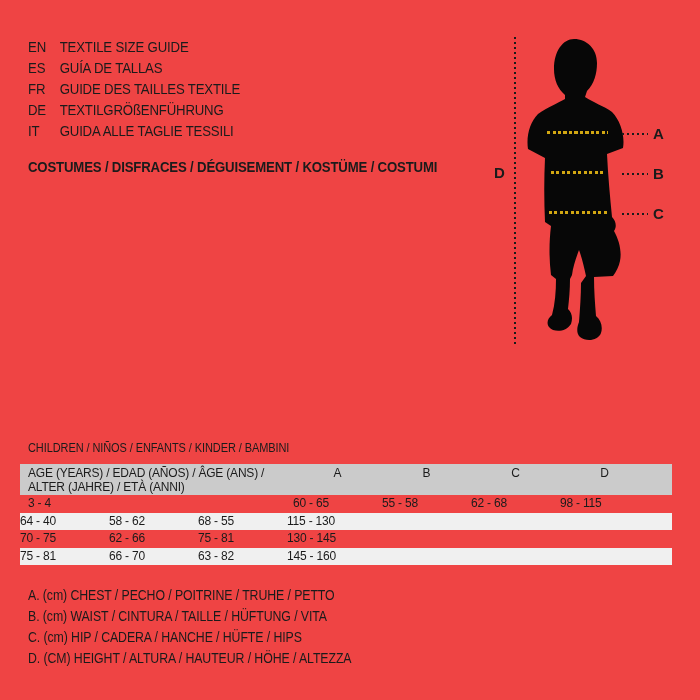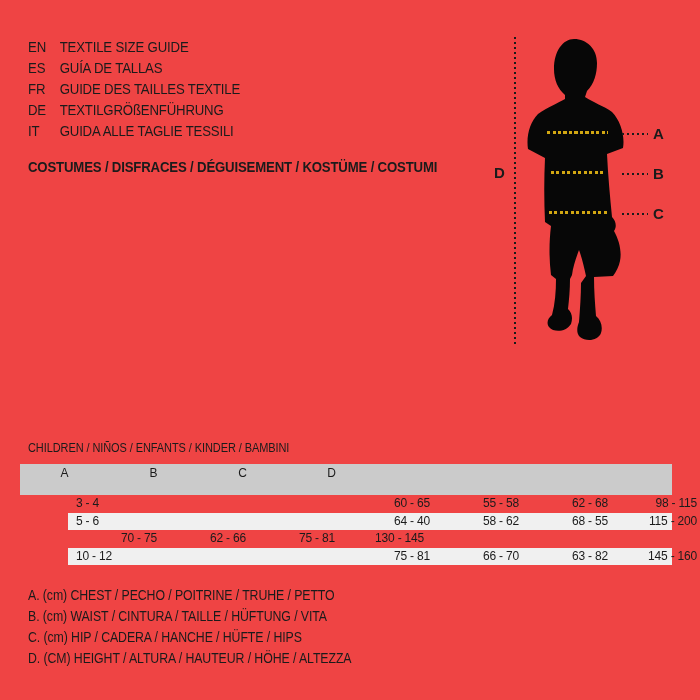--- a/index.html
+++ b/index.html
@@ -34,23 +34,23 @@
   .lab-c{left:653px;top:205px;}
   .lab-d{left:494px;top:164px;}
 
   
   .children-title{position:absolute;left:28px;top:441px;font-size:12.5px;letter-spacing:-0.1px;white-space:nowrap;}
   .size-table{position:absolute;left:20px;top:464px;width:652px;font-size:12px;letter-spacing:-0.2px;}
   .t-head{display:flex;background:var(--table-header-bg,#cbcbcb);height:31px;}
   .cell-age{width:273px;flex:0 0 273px;padding-left:8px;box-sizing:border-box;}
   .t-head .cell-age{padding-top:2px;line-height:14px;}
   .cell-col{width:89px;flex:0 0 89px;text-align:center;padding-top:2px;line-height:14px;}
-  .t-row{display:flex;height:17.5px;line-height:17.5px;margin-left:48px;}
+  .t-row{display:flex;height:17.5px;line-height:17.5px;}
   .t-row.alt{background:var(--row-alt-bg,#f0f0f0);}
-  .cell-val{width:89px;flex:0 0 89px;text-align:right;}
+  .cell-val{width:89px;flex:0 0 89px;text-align:left;}
 
   
   .legend{position:absolute;left:28px;top:585px;font-size:14px;line-height:21px;letter-spacing:-0.1px;white-space:nowrap;}
 </style>
 </head>
 <body>
 
 <div class="page">
 
   <div class="lang-block condensed">
@@ -103,48 +103,50 @@
   <div class="dotline-h l-c"></div>
   <div class="fig-label lab-a">A</div>
   <div class="fig-label lab-b">B</div>
   <div class="fig-label lab-c">C</div>
   <div class="fig-label lab-d">D</div>
 
   <div class="children-title condensed">CHILDREN / NIÑOS / ENFANTS / KINDER / BAMBINI</div>
 
   <div class="size-table">
     <div class="t-head">
+      <div class="cell-age">
+        <div>AGE (YEARS) / EDAD (AÑOS) / ÂGE (ANS) /</div>
+        <div>ALTER (JAHRE) / ETÀ (ANNI)</div>
+      </div>
       <div class="cell-col">A</div>
       <div class="cell-col">B</div>
       <div class="cell-col">C</div>
       <div class="cell-col">D</div>
     </div>
 
     <div class="t-row">
       <div class="cell-age">3 - 4</div>
       <div class="cell-val">60 - 65</div>
       <div class="cell-val">55 - 58</div>
       <div class="cell-val">62 - 68</div>
       <div class="cell-val">98 - 115</div>
     </div>
     <div class="t-row alt">
-      <div class="cell-age">5 - 6</div>
       <div class="cell-val">64 - 40</div>
       <div class="cell-val">58 - 62</div>
       <div class="cell-val">68 - 55</div>
-      <div class="cell-val">115 - 200</div>
+      <div class="cell-val">115 - 130</div>
     </div>
     <div class="t-row">
       <div class="cell-val">70 - 75</div>
       <div class="cell-val">62 - 66</div>
       <div class="cell-val">75 - 81</div>
       <div class="cell-val">130 - 145</div>
     </div>
     <div class="t-row alt">
-      <div class="cell-age">10 - 12</div>
       <div class="cell-val">75 - 81</div>
       <div class="cell-val">66 - 70</div>
       <div class="cell-val">63 - 82</div>
       <div class="cell-val">145 - 160</div>
     </div>
   </div>
 
   <div class="legend condensed">
     <div>A. (cm) CHEST / PECHO / POITRINE / TRUHE / PETTO</div>
     <div>B. (cm) WAIST / CINTURA / TAILLE / HÜFTUNG / VITA</div>

